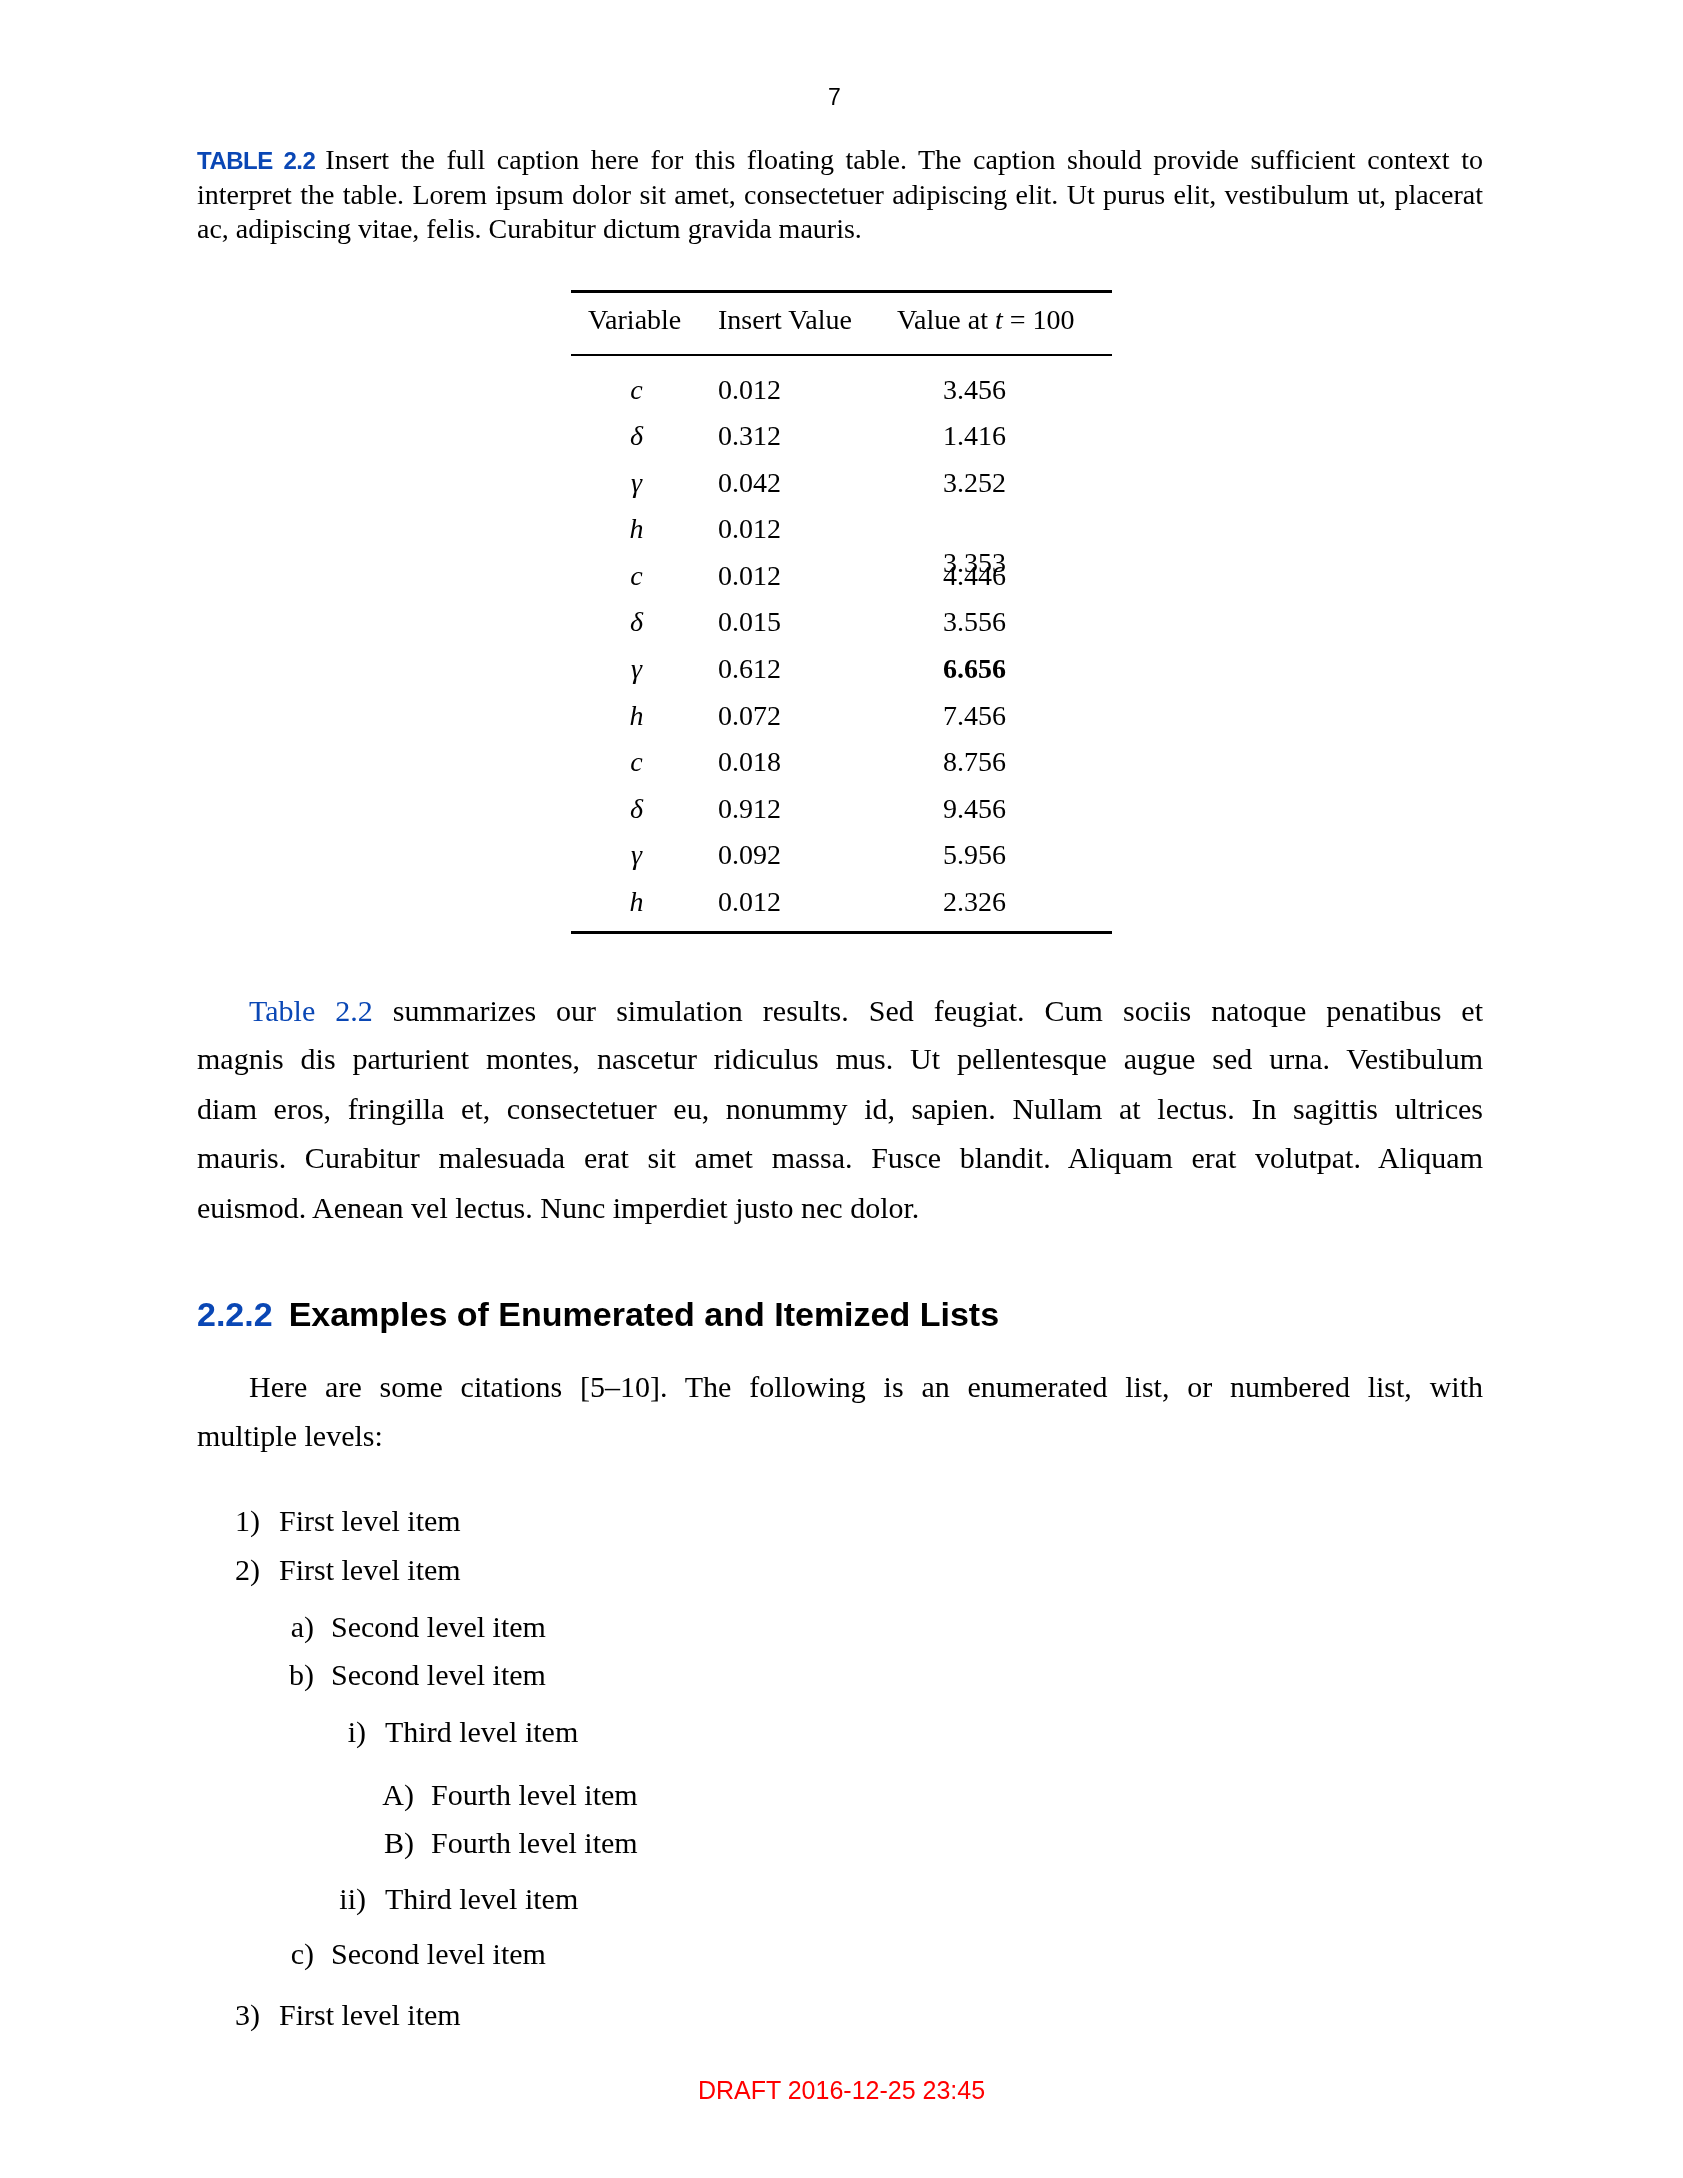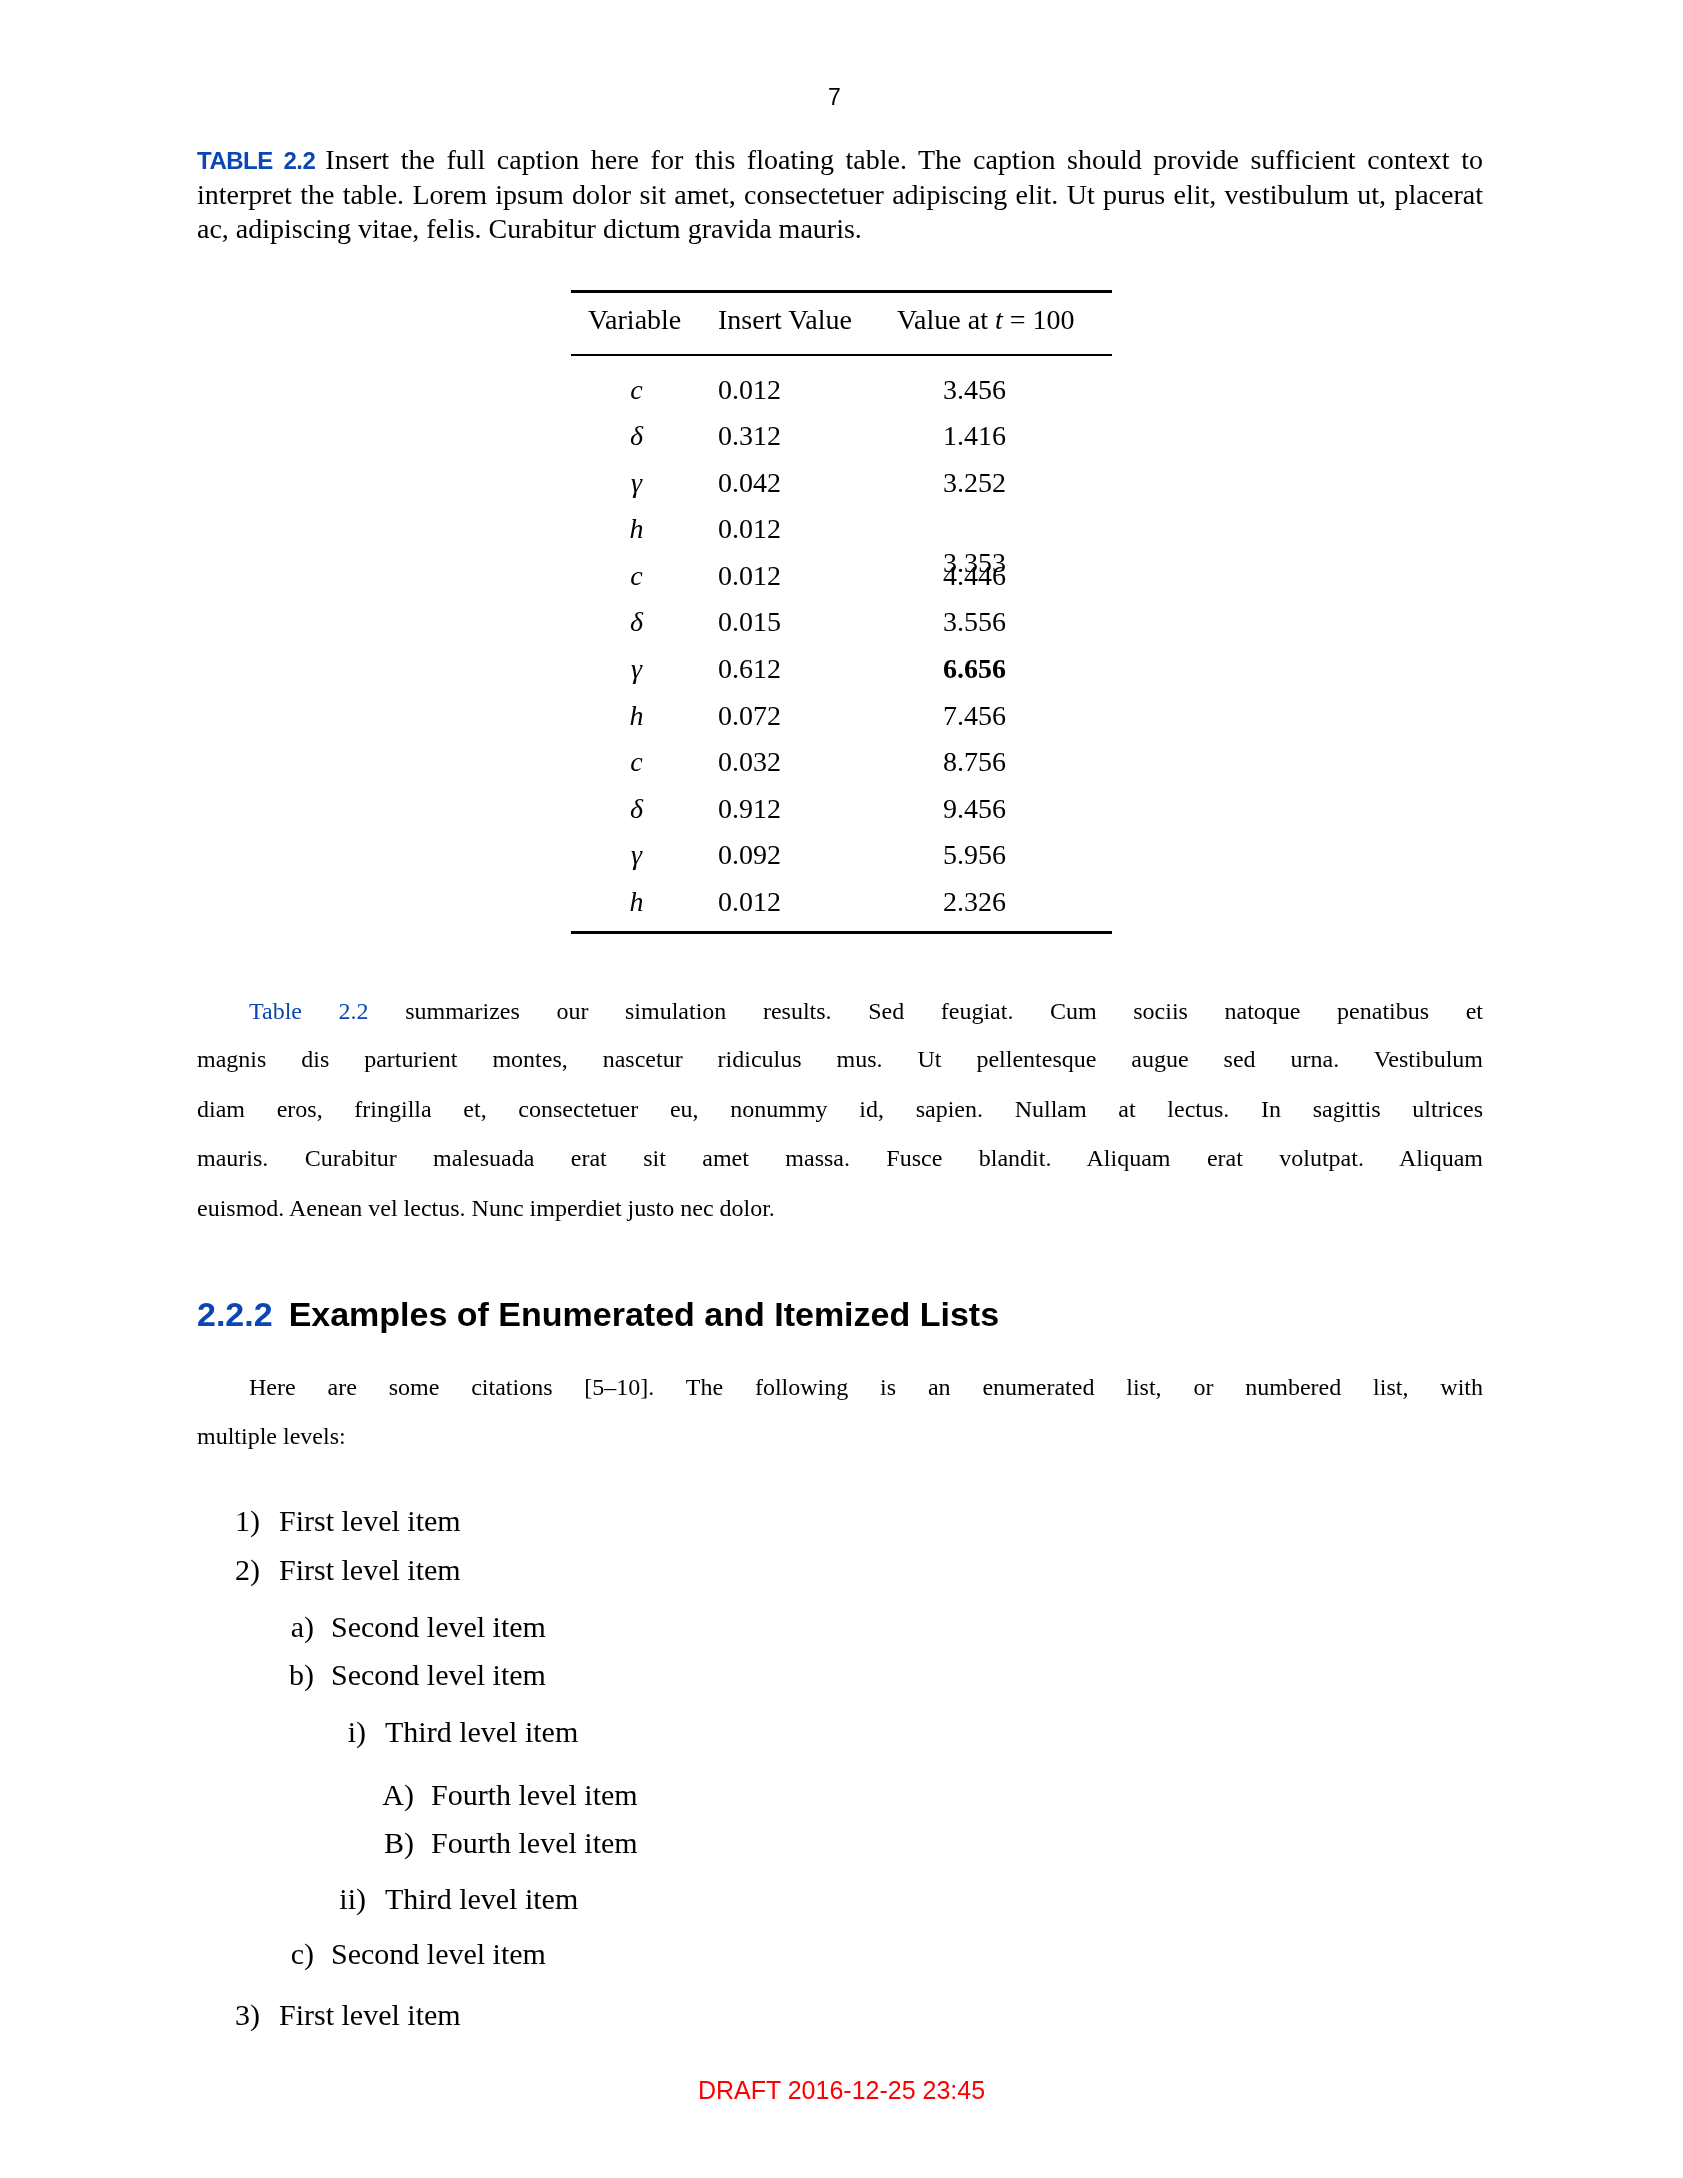--- a/index.html
+++ b/index.html
@@ -10,21 +10,21 @@
   .pagenum { font-size: 23px; line-height: 23px; left: 0; width: 1669px; text-align: center; top: 86px; }
   .caption { left: 197px; width: 1286px; font-size: 28px; line-height: 34px; top: 143px; white-space: normal; text-align: justify; text-align-last: left; }
   .caption-label { font-family: "Liberation Sans", "DejaVu Sans", sans-serif; font-weight: bold; color: #0a47b5; font-size: 24px; letter-spacing: -0.5px; margin-right: 10px; }
   .rule { position: absolute; left: 571px; width: 541px; background: #000; }
   .tcell { position: absolute; font-size: 28px; line-height: 28px; }
   .tvar { font-style: italic; width: 59px; text-align: center; left: 607px; }
   .tinit { left: 718px; }
   .tval { left: 943px; width: 105px; text-align: left; }
   .thead { font-size: 28px; line-height: 28px; top: 306px; }
   .math-it { font-style: italic; }
-  .para-line { left: 197px; width: 1286px; font-size: 24px; line-height: 30px; text-align: justify; text-align-last: justify; white-space: normal; }
+  .para-line { left: 197px; width: 1286px; font-size: 30px; line-height: 30px; text-align: justify; text-align-last: justify; white-space: normal; }
   .para-last { text-align-last: left; }
   .link { color: #0a47b5; }
   .heading { left: 197px; top: 1297px; font-size: 34px; line-height: 34px; font-weight: bold; }
   .heading .num { color: #0a47b5; margin-right: 16px; }
   .li { font-size: 30px; line-height: 30px; }
   .li .lbl { position: absolute; text-align: right; }
   .draft { left: 0; width: 1683px; text-align: center; top: 2078px; color: #ff0000; font-size: 25px; line-height: 25px; }
 </style>
 </head>
 <body>
@@ -77,21 +77,21 @@
       <div class="tcell serif tinit" style="top: 655px;">0.612</div>
       <div class="tcell serif tval" style="top: 655px; font-weight: bold;">6.656</div>
     </div>
     <div>
       <div class="tcell serif tvar" style="top: 702px;">h</div>
       <div class="tcell serif tinit" style="top: 702px;">0.072</div>
       <div class="tcell serif tval" style="top: 702px;">7.456</div>
     </div>
     <div>
       <div class="tcell serif tvar" style="top: 748px;">c</div>
-      <div class="tcell serif tinit" style="top: 748px;">0.032</div>
+      <div class="tcell serif tinit" style="top: 748px;">0.018</div>
       <div class="tcell serif tval" style="top: 748px;">8.756</div>
     </div>
     <div>
       <div class="tcell serif tvar" style="top: 795px;">δ</div>
       <div class="tcell serif tinit" style="top: 795px;">0.912</div>
       <div class="tcell serif tval" style="top: 795px;">9.456</div>
     </div>
     <div>
       <div class="tcell serif tvar" style="top: 841px;">γ</div>
       <div class="tcell serif tinit" style="top: 841px;">0.092</div>

